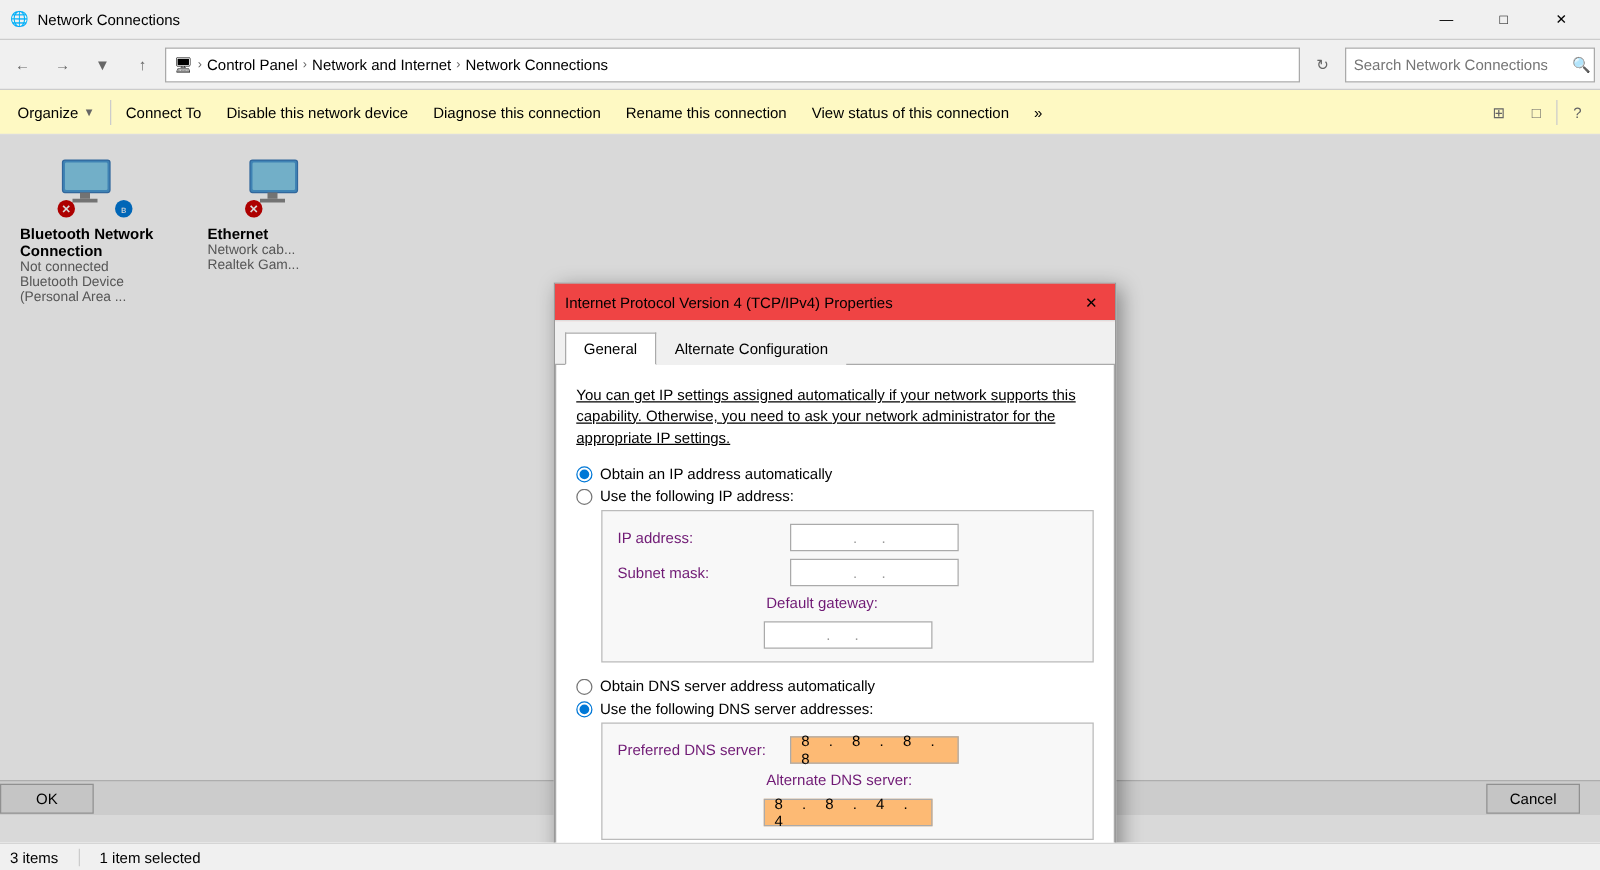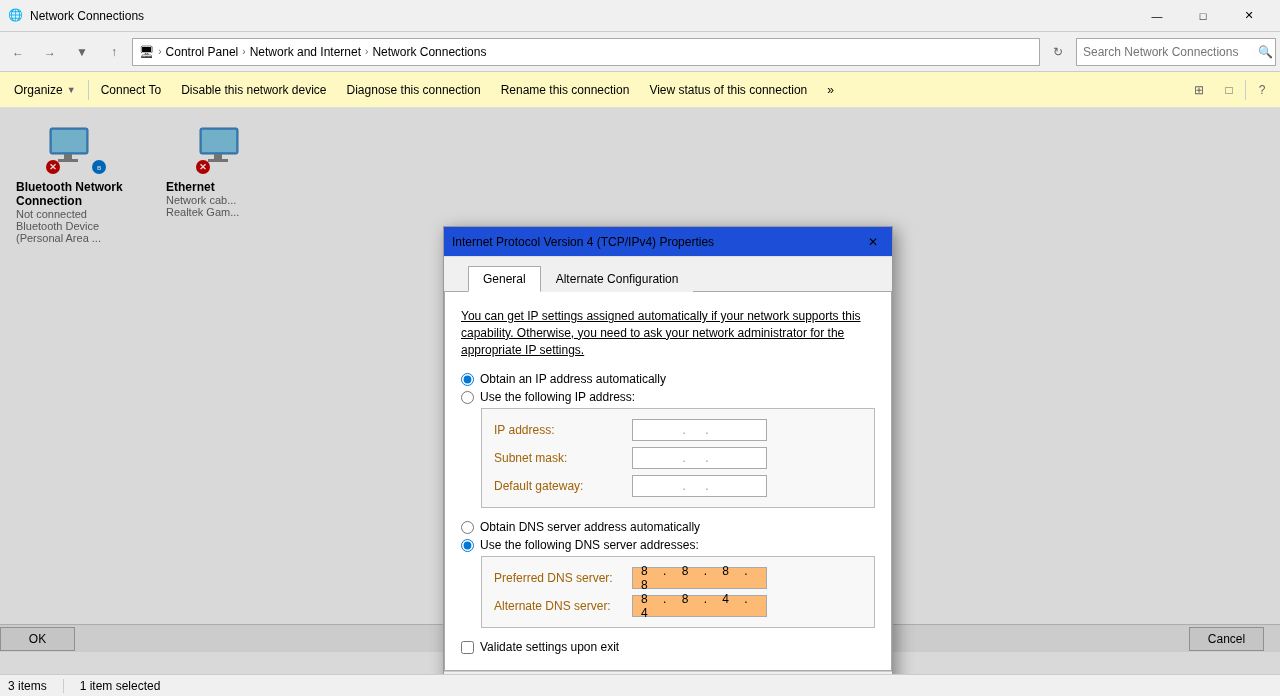--- a/index.html
+++ b/index.html
@@ -239,21 +239,21 @@
       background: #f0f0f0;
       border: 1px solid #999;
       box-shadow: 4px 4px 16px rgba(0,0,0,0.4);
       width: 450px;
       position: absolute;
       top: 118px;
       left: 443px;
     }
 
     .dialog-title-bar {
-      background: #1d4ed8;
+      background: #ef4444;
       height: 30px;
       display: flex;
       align-items: center;
       padding: 0 8px;
       border-bottom: 1px solid #ddd;
       cursor: move;
     }
 
     .dialog-title {
       flex: 1;
@@ -271,21 +271,21 @@
       cursor: pointer;
       font-size: 12px;
       color: #000;
       background: transparent;
       border: none;
     }
 
     
     .dialog-tabs {
       display: flex;
-      padding: 8px 8px 0 24px;
+      padding: 8px 8px 0 8px;
       gap: 0;
       border-bottom: 1px solid #aaa;
       background: #f0f0f0;
     }
 
     .dialog-tab {
       padding: 5px 14px;
       font-size: 12px;
       cursor: pointer;
       border: 1px solid transparent;
@@ -348,25 +348,25 @@
     }
 
     .ip-field-row {
       display: flex;
       align-items: center;
       margin-bottom: 6px;
       font-size: 12px;
       gap: 8px;
     }
 
-    .ip-field-row:last-child { margin-bottom: 0; }
+    .ip-field-row:last-child { margin-bottom: 0; flex-direction: column; }
 
     .ip-label {
       width: 130px;
-      color: #a16207;
+      color: #701a75;
       font-size: 12px;
     }
 
     .ip-input {
       width: 135px;
       height: 22px;
       border: 1px solid #aaa;
       background: #fff;
       display: flex;
       align-items: center;

